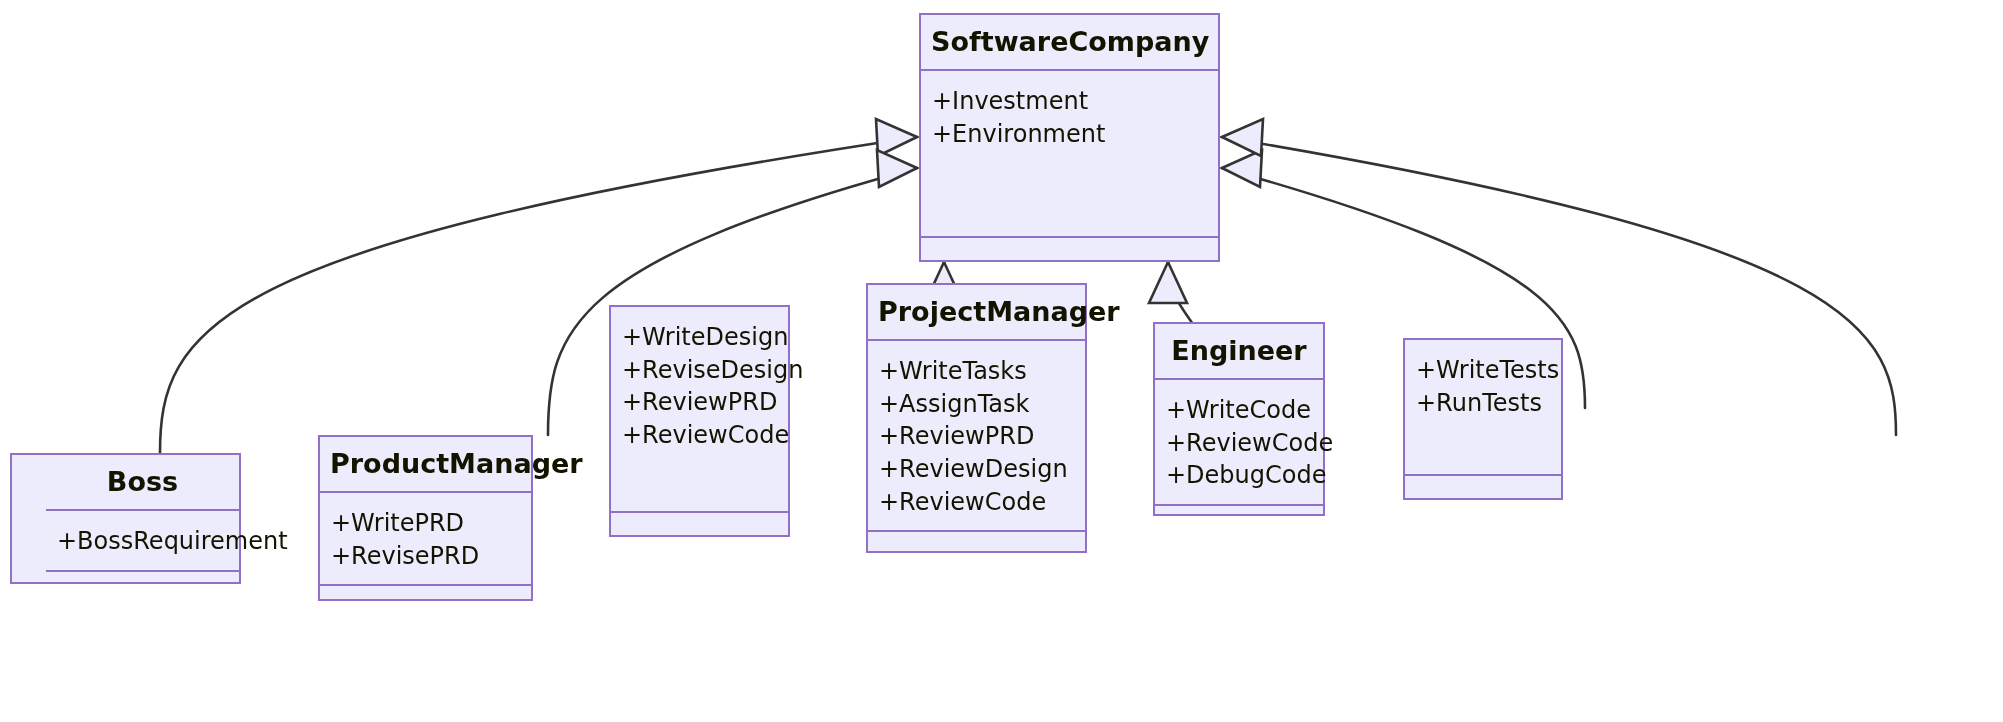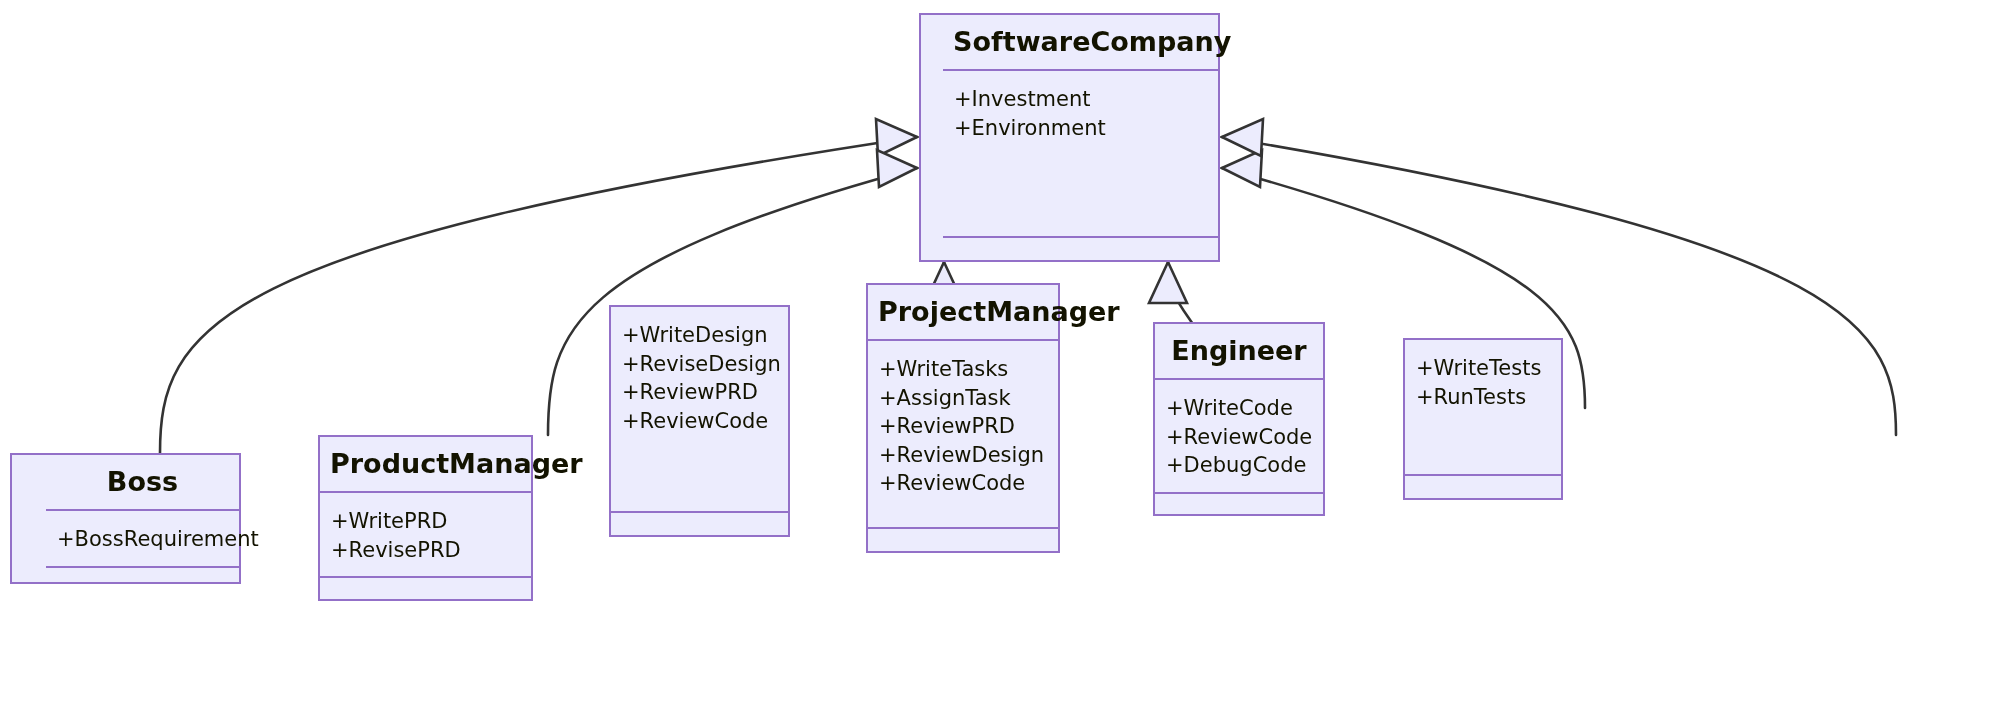--- a/index.html
+++ b/index.html
@@ -44,21 +44,21 @@
     border-bottom: 2px solid #9370C8;
     white-space: nowrap;
   }
   .uml-attrs {
     box-sizing: border-box;
     flex: 1 1 auto;
     padding: 14px 11px 12px 11px;
     border-bottom: 2px solid #9370C8;
   }
   .uml-attr {
-    font-size: 21px;
+    font-size: 24px;
     line-height: 1.36;
     color: #131300;
     white-space: nowrap;
   }
   .uml-methods {
     box-sizing: border-box;
     height: 22px;
     flex: 0 0 auto;
   }
 </style>
@@ -93,21 +93,21 @@
       <path d="M 1585 408 C 1585 320 1560 262 1222 168" fill="none" stroke="#333333" stroke-width="2.6" stroke-linecap="round"></path>
       <path d="M 1222 168 L 1262 150 L 1260 187 Z" fill="#ECECFD" stroke="#333333" stroke-width="2.6" stroke-linejoin="miter"></path>
     </g>
 
     <g>
       <path d="M 1896 435 C 1896 330 1860 243 1222 137" fill="none" stroke="#333333" stroke-width="2.6" stroke-linecap="round"></path>
       <path d="M 1222 137 L 1263 119 L 1261 156 Z" fill="#ECECFD" stroke="#333333" stroke-width="2.6" stroke-linejoin="miter"></path>
     </g>
   </svg>
 
-  <div class="uml-class" style="left:919px; top:13px; width:301px; height:249px;padding-left:22px;">
+  <div class="uml-class" style="left:919px; top:13px; width:301px; height:249px;">
     <div class="uml-title">SoftwareCompany</div>
     <div class="uml-attrs">
       <div class="uml-attr">+Investment</div>
       <div class="uml-attr">+Environment</div>
     </div>
     <div class="uml-methods"></div>
   </div>
 
   <div class="uml-class" style="left:10px; top:453px; width:231px; height:131px;padding-left:34px;">
     <div class="uml-title">Boss</div>
@@ -129,21 +129,21 @@
   <div class="uml-class" style="left:609px; top:305px; width:181px; height:232px;">
     <div class="uml-attrs">
       <div class="uml-attr">+WriteDesign</div>
       <div class="uml-attr">+ReviseDesign</div>
       <div class="uml-attr">+ReviewPRD</div>
       <div class="uml-attr">+ReviewCode</div>
     </div>
     <div class="uml-methods"></div>
   </div>
 
-  <div class="uml-class" style="left:866px; top:283px; width:194px; height:270px;">
+  <div class="uml-class" style="left:866px; top:283px; width:221px; height:270px;">
     <div class="uml-title">ProjectManager</div>
     <div class="uml-attrs">
       <div class="uml-attr">+WriteTasks</div>
       <div class="uml-attr">+AssignTask</div>
       <div class="uml-attr">+ReviewPRD</div>
       <div class="uml-attr">+ReviewDesign</div>
       <div class="uml-attr">+ReviewCode</div>
     </div>
     <div class="uml-methods"></div>
   </div>

